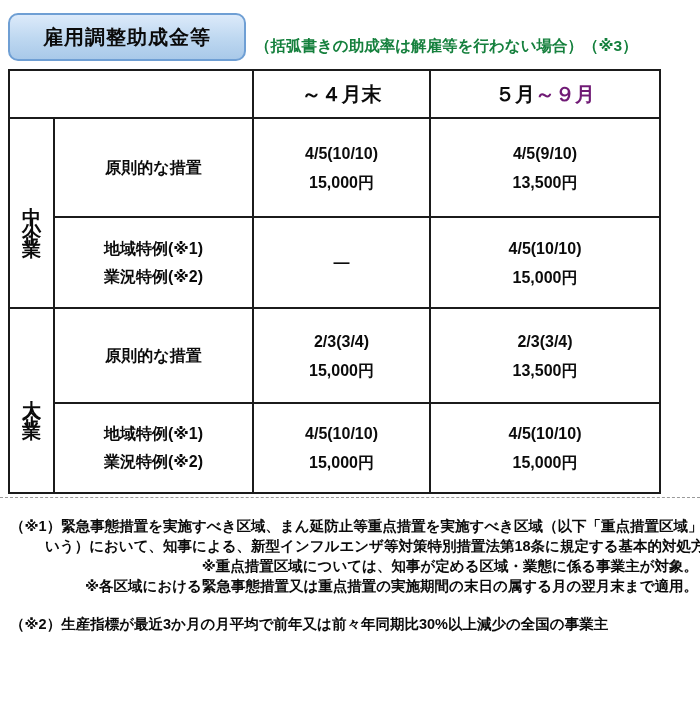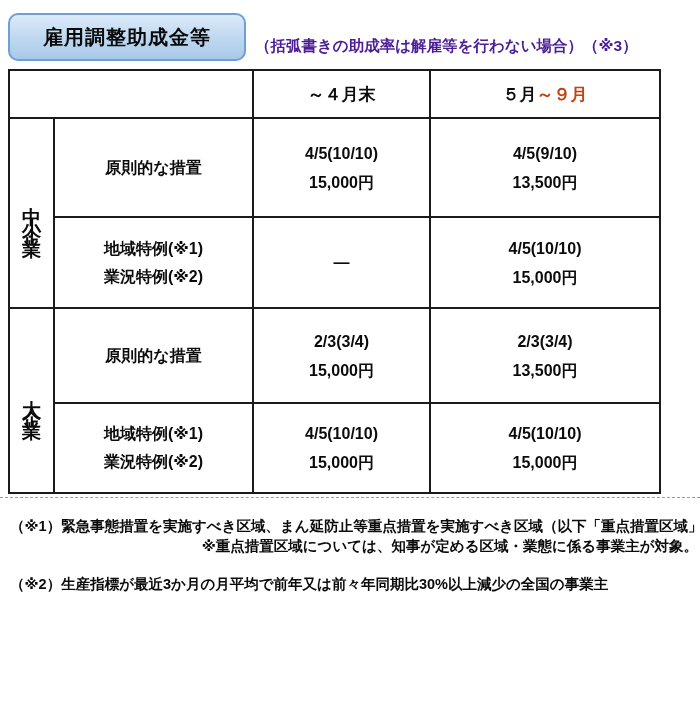--- a/index.html
+++ b/index.html
@@ -18,39 +18,39 @@
     box-sizing:border-box;
     border:2px solid #6f9fd4; border-radius:10px;
     background:linear-gradient(180deg,#dceafa 0%,#bdd7f0 55%,#a9c9e9 100%);
     display:flex; align-items:center; justify-content:center;
   }
   .title-box .title-text {
     font-size:20px; font-weight:bold; letter-spacing:1px; color:#0b0b0b;
   }
   .subtitle {
     position:absolute; left:255px; top:36px;
-    font-size:15.5px; font-weight:bold; color:#4c1d95; white-space:nowrap;
+    font-size:15.5px; font-weight:bold; color:#15803d; white-space:nowrap;
   }
 
   
   table.grant {
     position:absolute; left:8px; top:69px;
     border-collapse:collapse; table-layout:fixed;
   }
   table.grant td {
     border:2px solid #1b1b1b;
     box-sizing:border-box;
     text-align:center; vertical-align:middle;
     font-weight:bold; color:#0b0b0b;
     padding:0;
     background:#ffffff;
   }
   td.hl { background:#dce7f3; }
-  td.period-head { font-size:17px; }
-  td.period-head .red-part { color:#c2410c; }
+  td.period-head { font-size:20px; }
+  td.period-head .red-part { color:#701a75; }
   td.group-cell {
     writing-mode:vertical-rl; text-orientation:upright;
     font-size:19px; letter-spacing:11px; font-weight:bold;
     background:#ffffff;
   }
   td.measure-cell .line, td.value-cell .line {
     line-height:28px; font-size:16px; font-weight:bold;
   }
   td.value-cell .line { line-height:29px; }
   .dash-line { font-size:18px; }
@@ -157,20 +157,22 @@
       </td>
     </tr>
   </tbody>
     </table>
 
   <div class="cut-line"></div>
 
   <div class="footnotes">
     <div class="fn-block gap-after">
       <div class="fn-line indent-0">（※1）緊急事態措置を実施すべき区域、まん延防止等重点措置を実施すべき区域（以下「重点措置区域」と</div>
+      <div class="fn-line indent-1">いう）において、知事による、新型インフルエンザ等対策特別措置法第18条に規定する基本的対処方</div>
       <div class="fn-line indent-2">※重点措置区域については、知事が定める区域・業態に係る事業主が対象。</div>
+      <div class="fn-line indent-2">※各区域における緊急事態措置又は重点措置の実施期間の末日の属する月の翌月末まで適用。</div>
     </div>
     <div class="fn-block">
       <div class="fn-line indent-0">（※2）生産指標が最近3か月の月平均で前年又は前々年同期比30%以上減少の全国の事業主</div>
     </div>
   </div>
 
 </div>
 
 </body></html>

